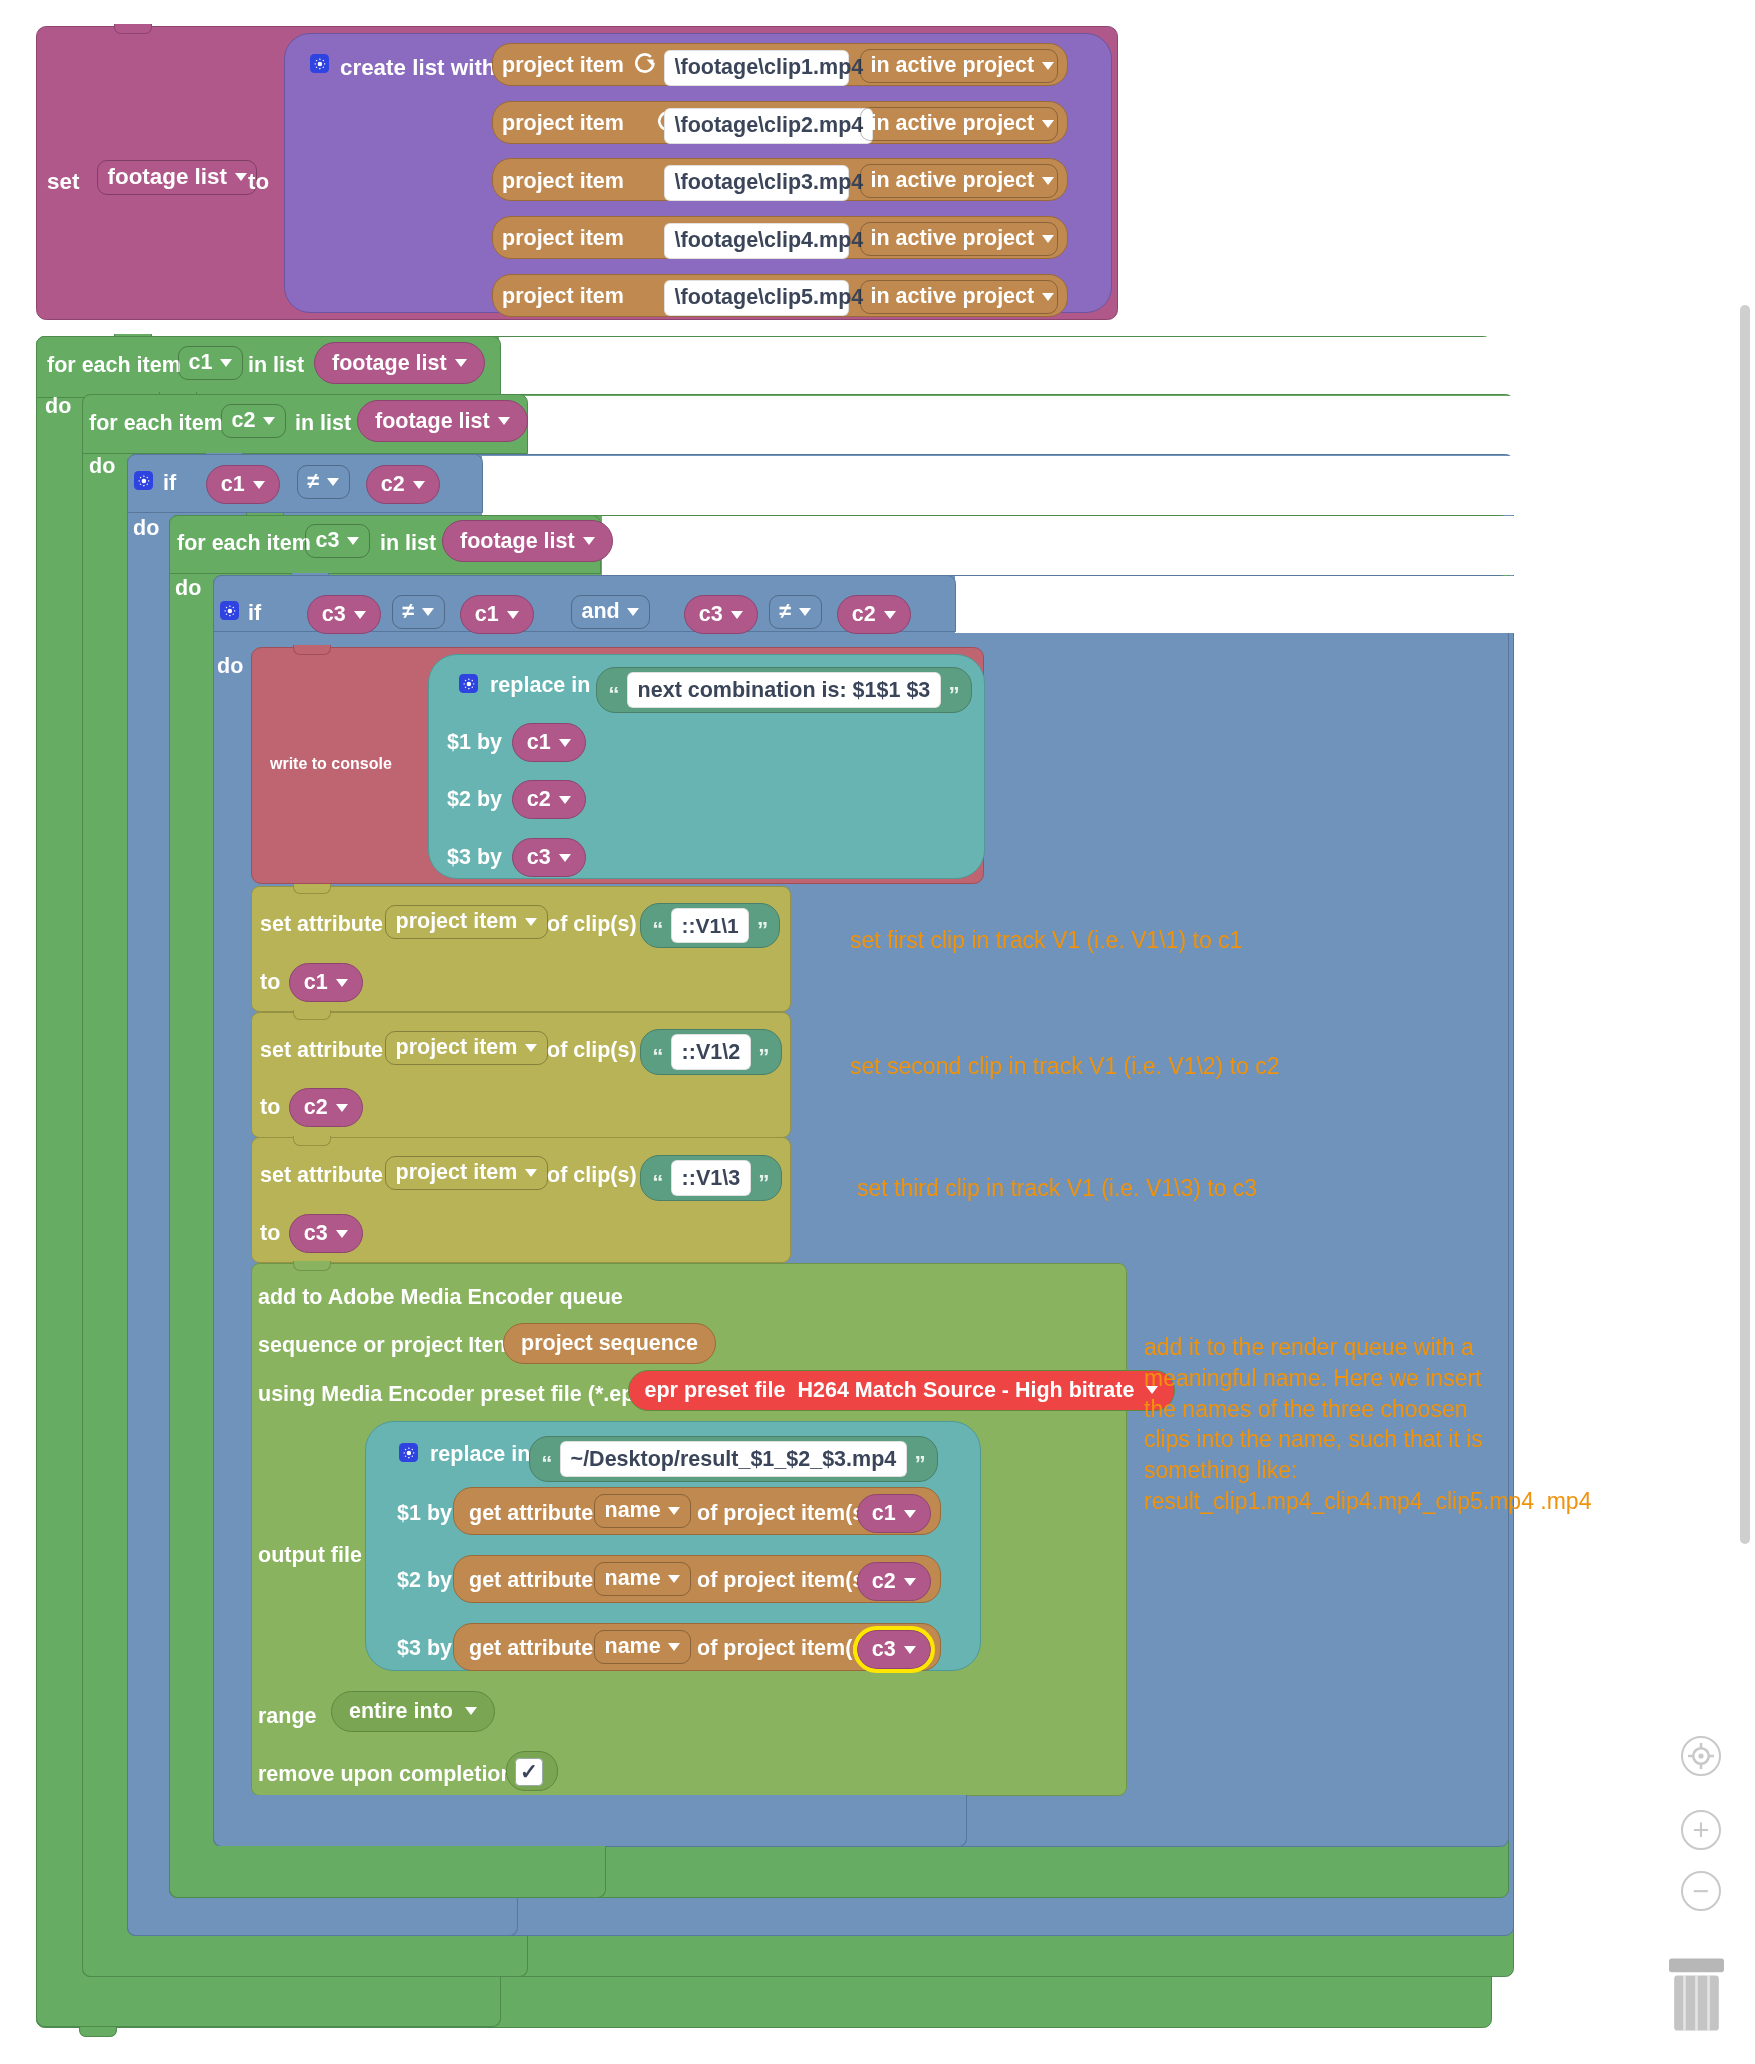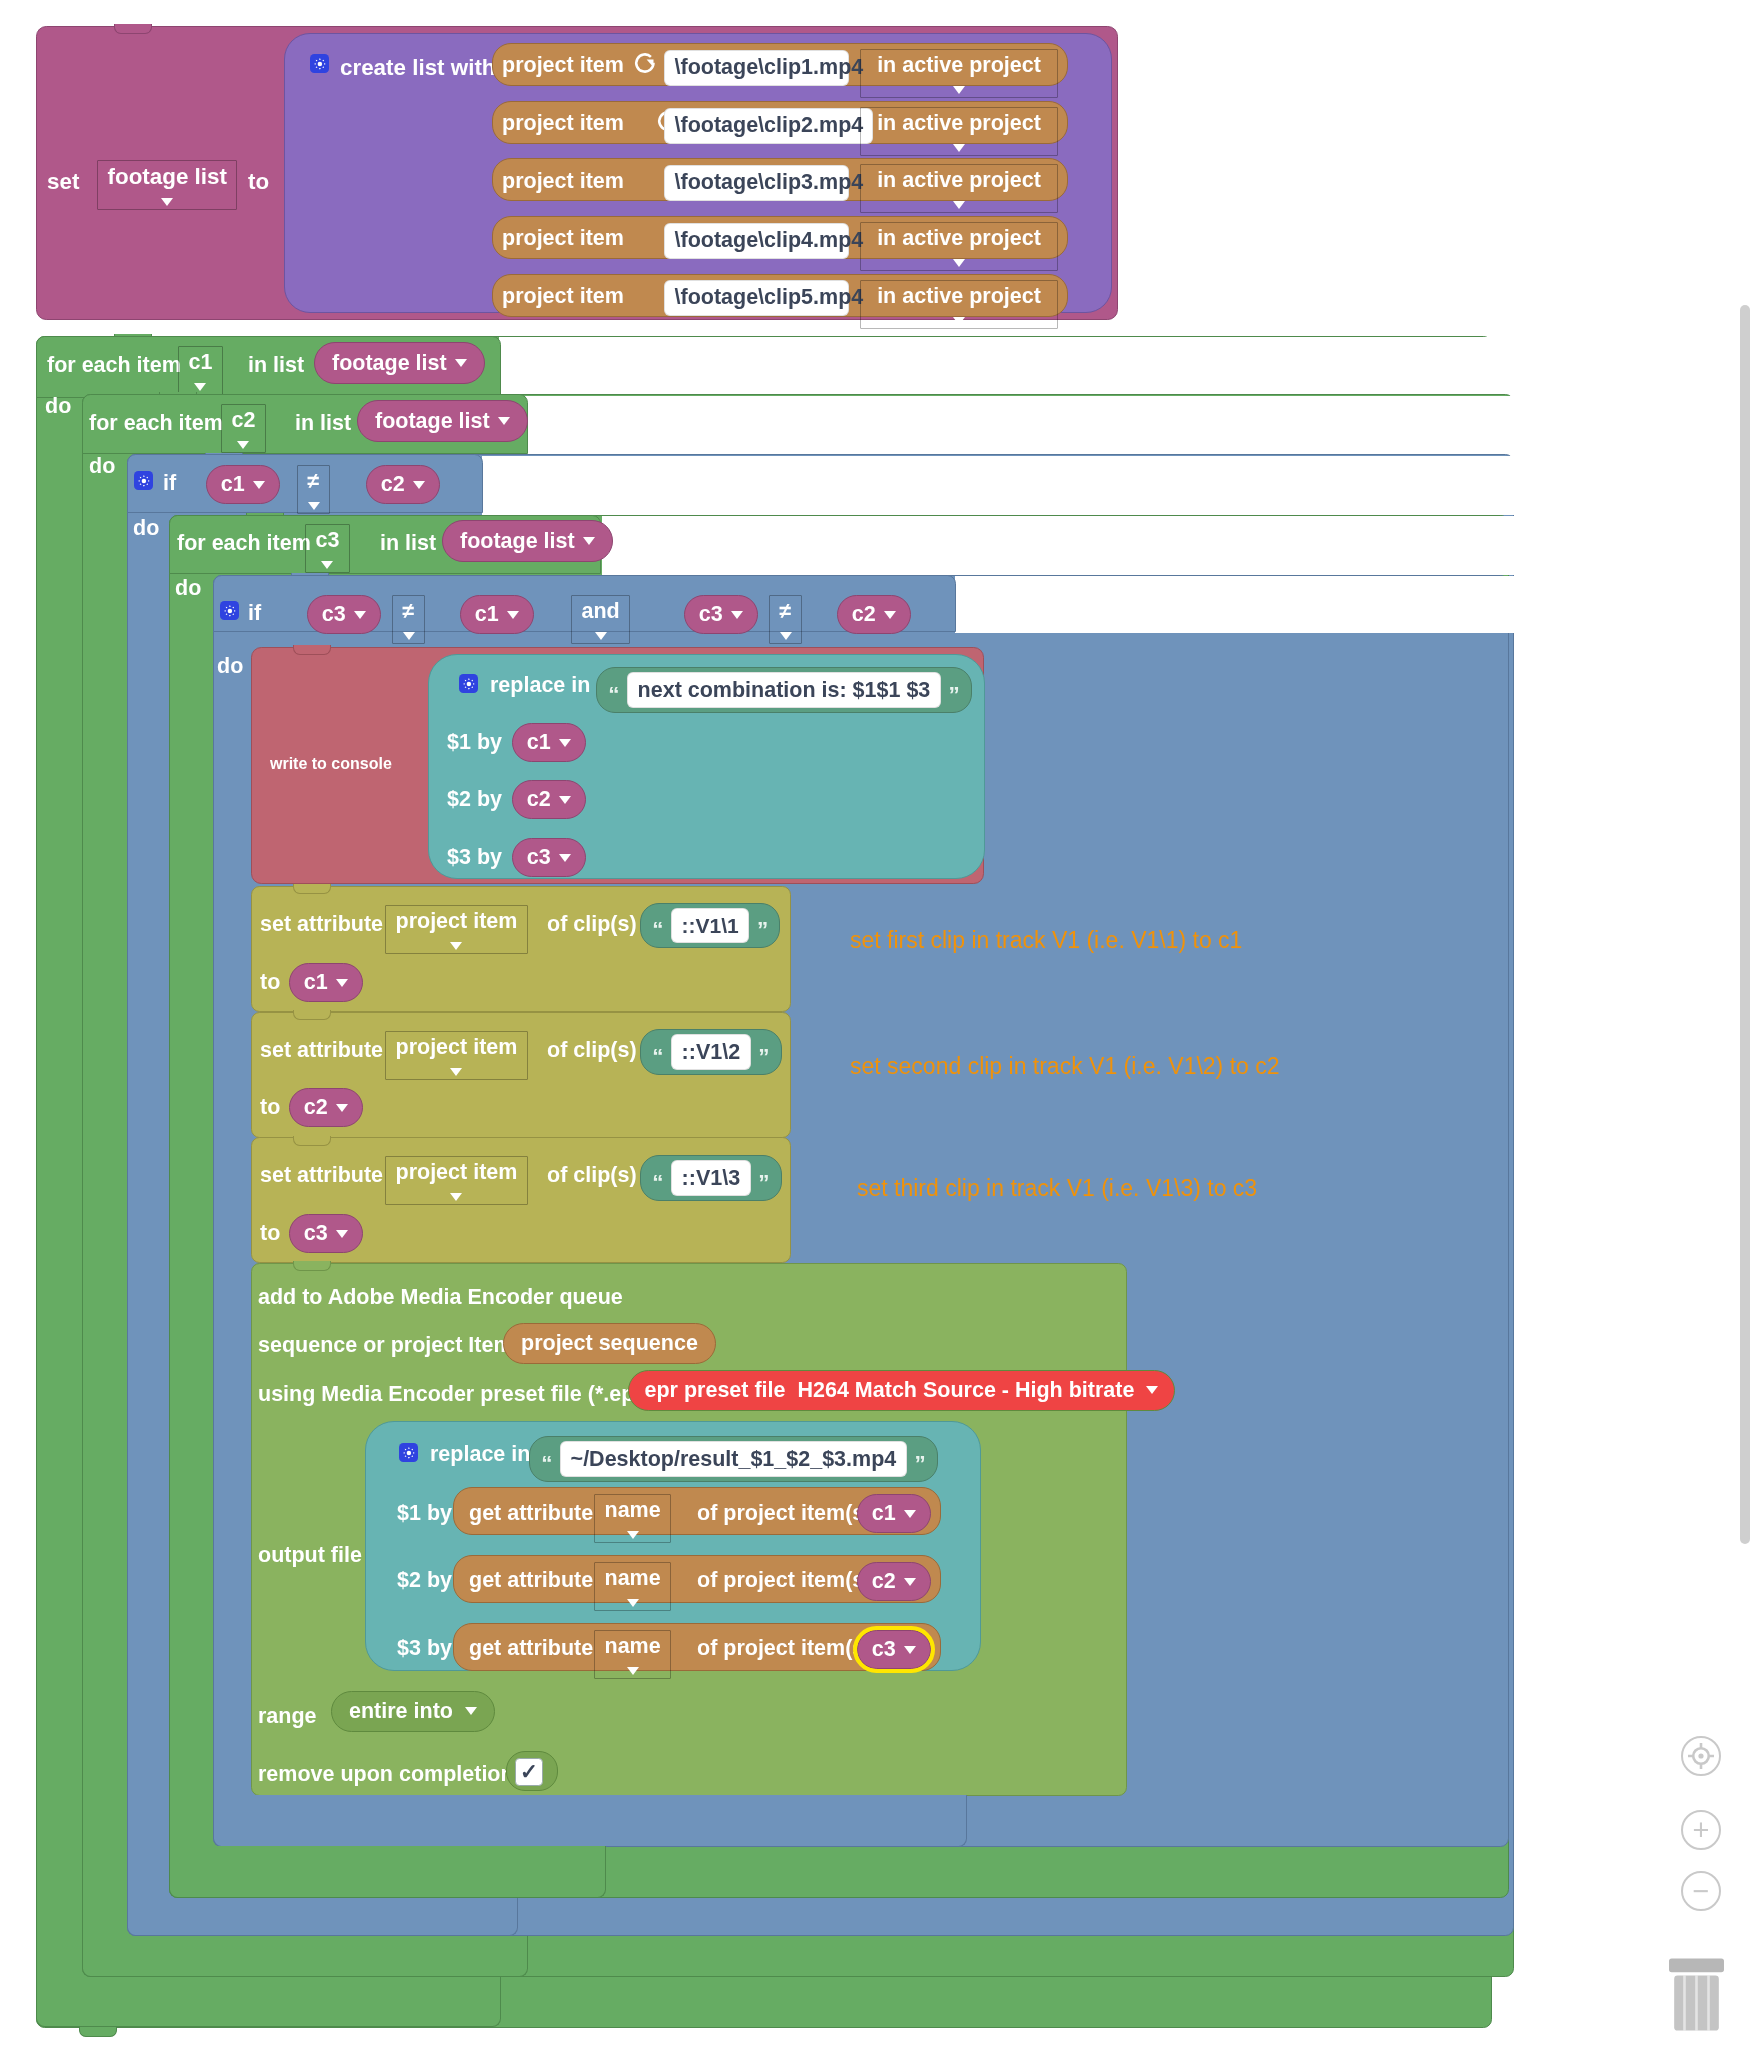--- a/index.html
+++ b/index.html
@@ -6,21 +6,21 @@
   body{font-family:"Liberation Sans", sans-serif;width:1755px;height:2065px;position:relative;overflow:hidden;}
   .canvas{position:absolute;inset:0;background:#ffffff;}
 
   
   .blk{position:absolute;box-sizing:border-box;}
   .lbl{color:#fff;font-weight:bold;white-space:nowrap;}
   .dark{color:#3b4559;}
 
   
   .field{display:inline-flex;align-items:center;gap:7.7px;border:0.9px solid rgba(0,0,0,.28);
-         border-radius:1px;padding:3.4px 9.5px;color:#fff;font-weight:bold;white-space:nowrap;flex-direction:column;}
+         border-radius:10px;padding:3.4px 9.5px;color:#fff;font-weight:bold;white-space:nowrap;}
   .caret{width:0;height:0;border-left:6.9px solid transparent;border-right:6.9px solid transparent;
          border-top:8.6px solid #fff;display:inline-block;}
 
   
   .varbub{display:inline-flex;align-items:center;gap:8.6px;background:#b0588a;border:0.9px solid #8d4570;
           border-radius:22.4px;padding:6px 13.8px;color:#fff;font-weight:bold;white-space:nowrap;}
   .varbub.wide{border-radius:26px;padding:7.7px 17px;}
   .varbub.hl{outline:4.3px solid #ffe600;outline-offset:-0.9px;box-shadow:0 0 0 0.9px #ffe600;}
 
   
@@ -473,20 +473,26 @@
   <div class="blk" style="left:169px;top:1846px;width:437px;height:52px;background:#66ac63;border:0.9px solid #4e8a4c;border-radius:0 0 8.6px 8.6px;border-top:none;"></div>
   <div class="blk" style="left:127px;top:1898px;width:391px;height:38px;background:#6f93bb;border:0.9px solid #58779c;border-radius:0 0 8.6px 8.6px;border-top:none;"></div>
   <div class="blk" style="left:82px;top:1936px;width:446px;height:41px;background:#66ac63;border:0.9px solid #4e8a4c;border-radius:0 0 8.6px 8.6px;border-top:none;"></div>
   <div class="blk" style="left:36px;top:1977px;width:465px;height:50px;background:#66ac63;border:0.9px solid #4e8a4c;border-radius:0 0 8.6px 8.6px;border-top:none;"></div>
   <div class="blk" style="left:79px;top:2027px;width:38px;height:10.3px;background:#66ac63;border:0.9px solid #4e8a4c;border-top:none;border-radius:0 0 6.9px 6.9px;"></div>
 
   
   <div class="anno" style="left:850px;top:925px;">set first clip in track V1 (i.e. V1\1) to c1</div>
   <div class="anno" style="left:850px;top:1051px;">set second clip in track V1 (i.e. V1\2) to c2</div>
   <div class="anno" style="left:857px;top:1173px;">set third clip in track V1 (i.e. V1\3) to c3</div>
+  <div class="anno" style="left:1144px;top:1332px;">add it to the render queue with a
+meaningful name. Here we insert
+the names of the three choosen
+clips into the name, such that it is
+something like:
+result_clip1.mp4_clip4.mp4_clip5.mp4 .mp4</div>
 
   
   <div class="scrollbar" style="top:305px;height:1239px;"></div>
 
   <div class="circbtn" style="right:34px;top:1736px;">
     <svg width="26" height="26" viewBox="0 0 30 30">
       <circle cx="15" cy="15" r="9" fill="none" stroke="#c9c9c9" stroke-width="3"></circle>
       <circle cx="15" cy="15" r="3" fill="#c9c9c9"></circle>
       <path d="M15 0v7M15 23v7M0 15h7M23 15h7" stroke="#c9c9c9" stroke-width="3"></path>
     </svg>

